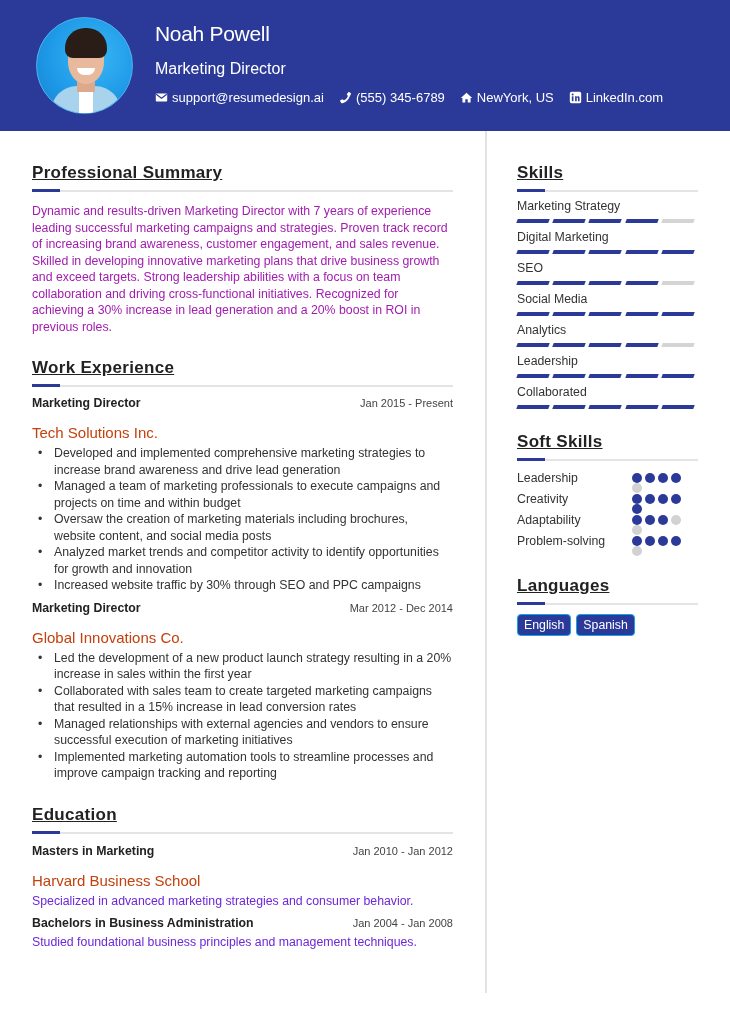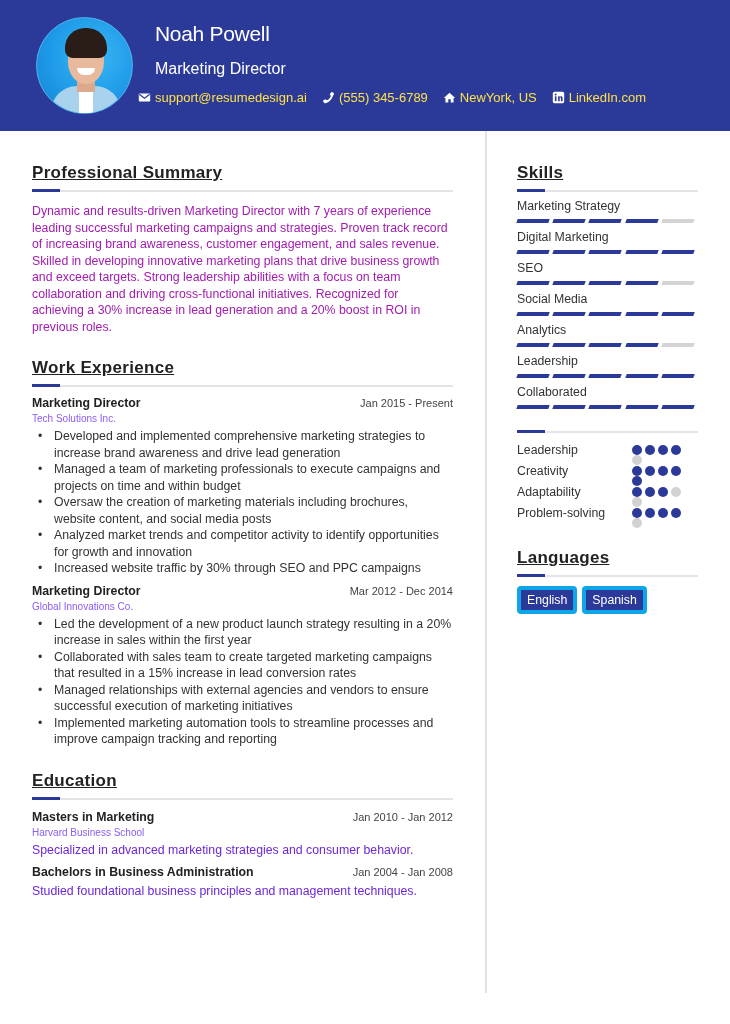--- a/index.html
+++ b/index.html
@@ -12,61 +12,61 @@
             overflow: hidden; border: 1px solid #4fb3ee; }
   .avatar .hair { position: absolute; left: 28px; top: 10px; width: 42px; height: 30px; border-radius: 20px 20px 8px 8px; background: #2a1c16; }
   .avatar .face { position: absolute; left: 31px; top: 20px; width: 36px; height: 46px; border-radius: 45% 45% 48% 48%; background: #e8b99c; }
   .avatar .smile { position: absolute; left: 40px; top: 50px; width: 18px; height: 7px; border-radius: 0 0 9px 9px; background: #fff; }
   .avatar .neck { position: absolute; left: 40px; top: 60px; width: 18px; height: 14px; background: #dca98c; }
   .avatar .shirt { position: absolute; left: 14px; top: 68px; width: 70px; height: 40px; border-radius: 26px 26px 0 0; background: #a9d3ec; }
   .avatar .tee { position: absolute; left: 42px; top: 72px; width: 14px; height: 30px; background: #ffffff; }
 
   .name { position: absolute; left: 155px; top: 22px; font-size: 21px; font-weight: normal; color: #fff; letter-spacing: -0.3px; }
   .title { position: absolute; left: 155px; top: 60px; font-size: 16px; color: #fff; }
-  .contacts { position: absolute; left: 138px; top: 90px; display: flex; font-size: 13px; color: #fde047; }
+  .contacts { position: absolute; left: 155px; top: 90px; display: flex; font-size: 13px; color: #ffffff; }
   .contact { display: flex; align-items: center; margin-right: 15px; white-space: nowrap; }
   .contact .ic { display: inline-block; width: 13px; height: 13px; margin-right: 4px; }
 
   .divider-v { position: absolute; left: 485px; top: 131px; width: 2px; height: 862px; background: #e2e2e2; }
 
   .left { position: absolute; left: 32px; top: 162px; width: 421px; }
   .right { position: absolute; left: 517px; top: 162px; width: 181px; }
 
   .sec-title { font-size: 17px; font-weight: bold; color: #222; letter-spacing: 0.3px; height: 22px; line-height: 22px; text-decoration: underline; }
   .sec-rule { position: relative; height: 2px; background: #e3e3e8; margin-top: 6px; }
   .sec-rule::before { content: ""; position: absolute; left: 0; top: -1px; width: 28px; height: 3px; background: #2b3a98; }
 
   .summary { font-size: 12.3px; line-height: 16.5px; color: #a21caf; margin-top: 11px; }
 
   .job { margin-top: 7px; }
   .job-head { display: flex; justify-content: space-between; align-items: baseline; }
   .job-role { font-size: 12.3px; font-weight: bold; color: #222; }
   .job-date { font-size: 11px; color: #444; }
-  .job-co { font-size: 10px; color: #8b5cf6; margin-top: 3px; }
+  .job-co { font-size: 15px; color: #c2410c; margin-top: 14px; }
   .bullets { list-style: none; margin-top: 4px; padding-left: 0; }
   .bullets li { position: relative; padding-left: 22px; font-size: 12.3px; line-height: 16.5px; color: #333; }
   .bullets li::before { content: "•"; position: absolute; left: 6px; top: 0; color: #333; }
 
   .edu { margin-top: 8px; }
   .edu-desc { font-size: 12.3px; color: #6d28d9; margin-top: 5px; }
 
   .skill { margin-top: 7px; }
   .skill-label { font-size: 12.3px; color: #333; height: 15px; line-height: 15px; }
   .bars { display: flex; margin-top: 5px; }
   .bar { width: 33px; height: 4px; margin-right: 4px; transform: skewX(-20deg); background: #d4d4d4; }
   .bar.on { background: #2b3a98; }
 
   .soft-row { display: flex; justify-content: space-between; align-items: center; height: 21px; }
   .soft-label { font-size: 12.3px; color: #333; }
   .dots { display: flex; flex-wrap: wrap; width: 52px; margin-right: 14px; height: 10px; }
   .dot { width: 10px; height: 10px; border-radius: 50%; background: #d2d2d2; margin-right: 3px; }
   .dot.on { background: #2b3a98; }
 
   .langs { display: flex; margin-top: 9px; }
-  .lang { background: #2b3a98; color: #fff; font-size: 12.3px; padding: 3px 6px; border-radius: 4px; margin-right: 5px; border: 4px solid #0ea5e9; }
+  .lang { background: #2b3a98; color: #fff; font-size: 12.3px; padding: 3px 6px; border-radius: 4px; margin-right: 5px; border: 1px solid #0ea5e9; }
 </style>
 </head>
 <body>
 
 <div class="header">
   <div class="avatar">
     <div class="shirt"></div>
     <div class="tee"></div>
     <div class="neck"></div>
     <div class="face"></div>
@@ -245,20 +245,21 @@
             <span class="bar on"></span>
             <span class="bar on"></span>
             <span class="bar on"></span>
             <span class="bar on"></span>
           </div>
         </div>
       </div>
   </section>
 
   <section style="margin-top:22px;">
+    <div class="sec-title">Soft Skills</div>
     <div class="sec-rule"></div>
     <div id="soft-list" style="margin-top:6px;">
         <div class="soft-row">
           <span class="soft-label">Leadership</span>
           <div class="dots">
             <span class="dot on"></span>
             <span class="dot on"></span>
             <span class="dot on"></span>
             <span class="dot on"></span>
             <span class="dot"></span>

